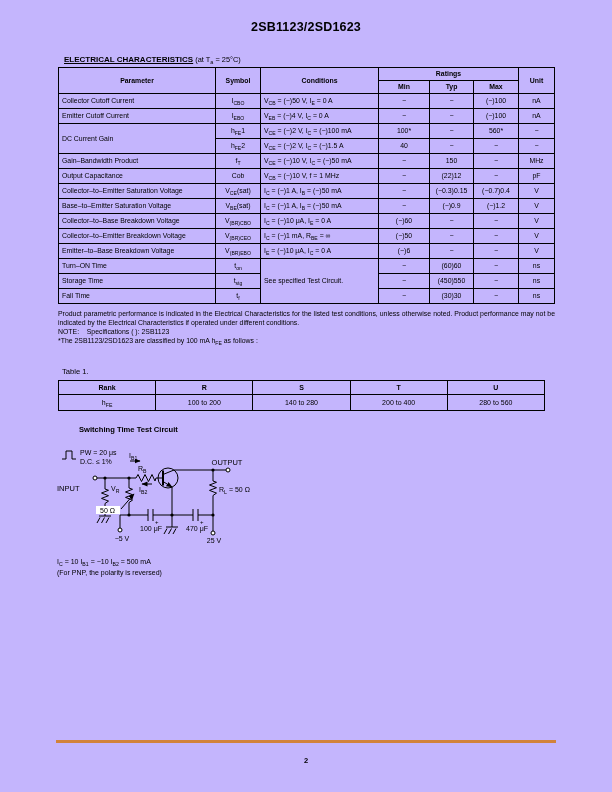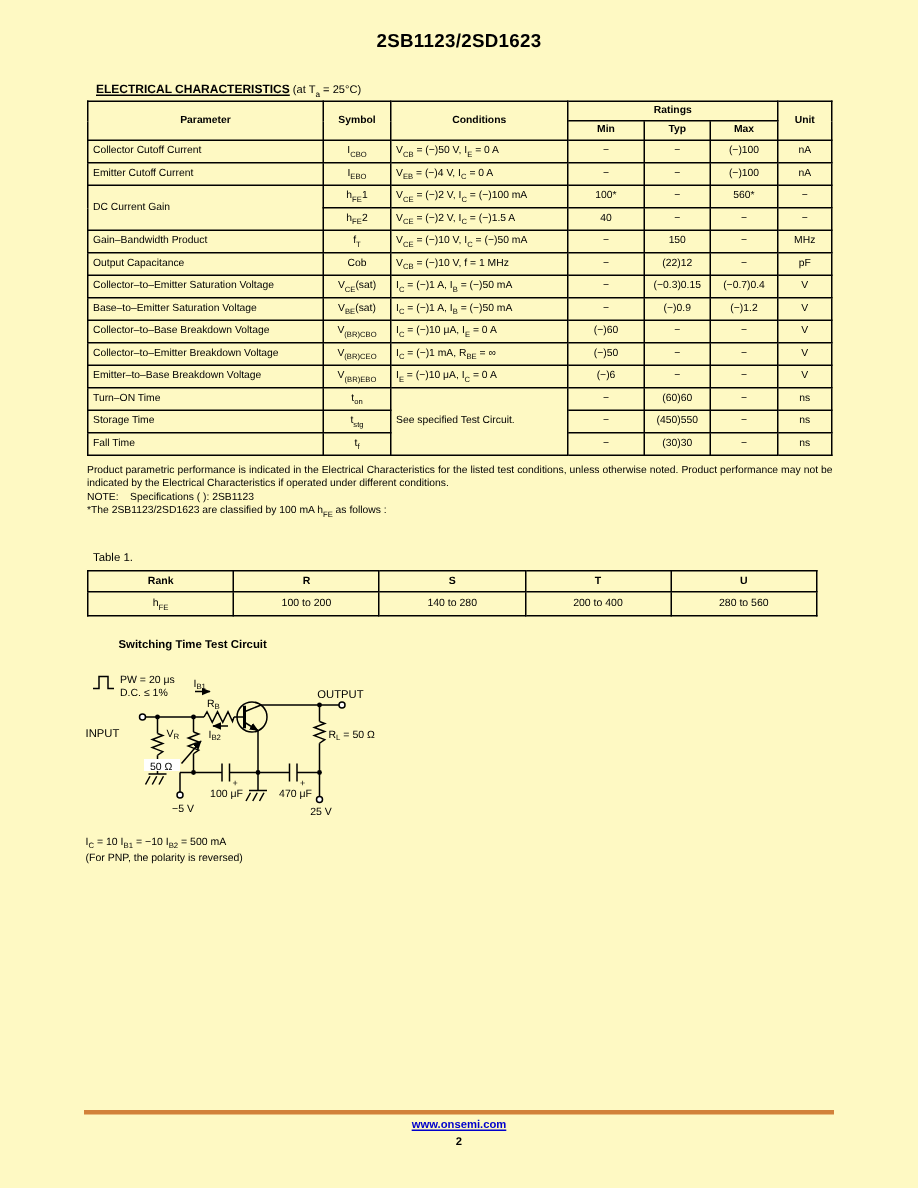--- a/index.html
+++ b/index.html
@@ -1,17 +1,17 @@
 <!DOCTYPE html>
 <html><head>
 <meta charset="utf-8">
 <style>
   *{box-sizing:border-box;}
   html,body{margin:0;padding:0;background:#ffffff;}
-  .page{position:relative;width:612px;height:792px;background:#fef9c3;color:#000;
+  .page{position:relative;width:612px;height:792px;background:#c4b5fd;color:#000;
         font-family:"Liberation Sans",sans-serif;overflow:hidden;}
   .title{position:absolute;top:20px;left:56px;width:500px;text-align:center;
          font-size:12.5px;font-weight:bold;letter-spacing:.2px;}
   .ec-head{position:absolute;top:55px;left:64px;font-size:7.4px;}
   .ec-head .b{font-weight:bold;font-size:8px;text-decoration:underline;}
   table{border-collapse:collapse;}
   sub{font-size:74%;line-height:0;}
   .ec{position:absolute;top:67px;left:58px;width:496px;table-layout:fixed;
       font-size:6.9px;border:1.5px solid #000;}
   .ec th,.ec td{border:1px solid #000;padding:1px 3px;vertical-align:middle;line-height:1.12;overflow:hidden;}
@@ -306,16 +306,15 @@
       <text x="214" y="543" text-anchor="middle">25 V</text>
     </g>
   </svg>
 
   <div class="circ-notes">
     <div>I<sub>C</sub> = 10 I<sub>B1</sub> = −10 I<sub>B2</sub> = 500 mA</div>
     <div>(For PNP, the polarity is reversed)</div>
   </div>
 
   <div class="footer-bar"></div>
-  <a class="footer-link">www.onsemi.com</a>
   <div class="footer-page">2</div>
 
 </div>
 
 </body></html>

